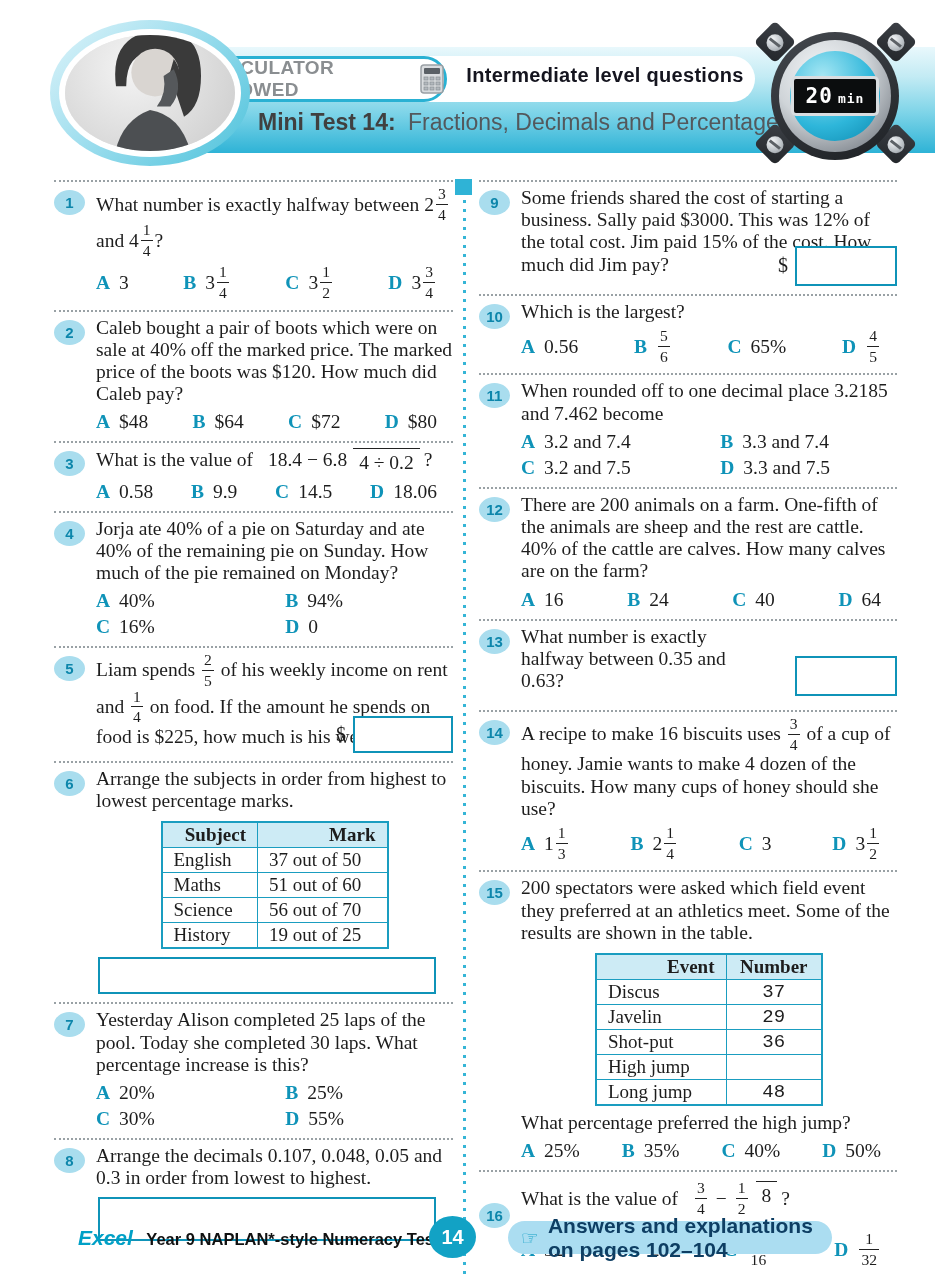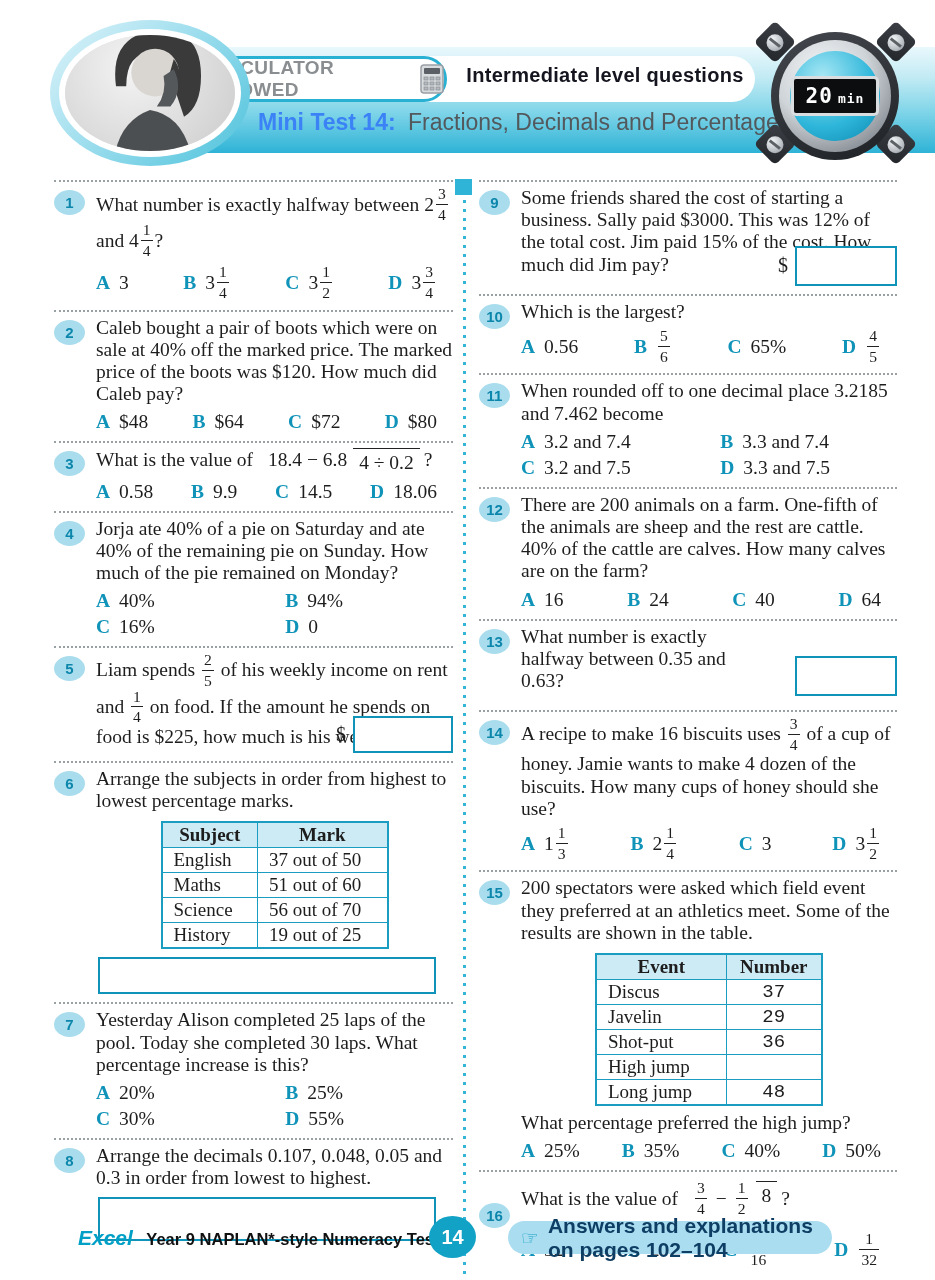--- a/index.html
+++ b/index.html
@@ -28,21 +28,21 @@
   .calc-pill .ptxt {
     font-family:"Liberation Sans",sans-serif; font-weight:bold;
     font-size:19px; color:#8a8e91; letter-spacing:0.4px;
   }
   .level-txt {
     position:absolute; left:462px; top:64px; width:286px; text-align:center;
     font-family:"Liberation Sans",sans-serif; font-weight:800; font-size:20px;
     color:#15151f; letter-spacing:0.3px;
   }
   .title-row { position:absolute; left:258px; top:109px; font-family:"Liberation Sans",sans-serif; font-size:23px; white-space:nowrap; }
-  .title-row .tlabel { font-weight:bold; color:#3b82f6; }
+  .title-row .tlabel { font-weight:bold; color:#404040; }
   .title-row .ttopic { color:#53585c; margin-left:6px; }
 
   
   .photo-wrap { position:absolute; left:50px; top:20px; width:200px; height:146px; }
   .ring1 { position:absolute; inset:0; border-radius:50%;
     background:linear-gradient(135deg,#dff4fa 0%,#9fdeee 45%,#4cc2db 100%); }
   .ring2 { position:absolute; inset:9px; border-radius:50%; background:#ffffff; }
   .photo { position:absolute; inset:15px; border-radius:50%; overflow:hidden; background:#e9e9e9; }
   .photo svg { width:100%; height:100%; display:block; }
 
@@ -104,21 +104,21 @@
   .bfr { display:inline-flex; flex-direction:row; align-items:center; vertical-align:middle; margin:0 4px; }
   .bfr .bnum { display:inline-flex; align-items:center; gap:7px; padding:0 6px 3px; }
   .bfr .bden { border-top:1.7px solid #222; padding:3px 6px 0; align-self:stretch; text-align:center; }
 
   .abox { border:2.5px solid #0f93b8; background:#fff; }
   .ansrow { display:flex; justify-content:flex-end; align-items:center; gap:7px; }
   .cur { font-size:20px; }
 
   .dtable { border-collapse:collapse; margin:9px auto 4px; font-size:19px; border:2.5px solid #1a9dc0; }
   .dtable th, .dtable td { border:1.5px solid #1a9dc0; padding:1px 11px; height:25px; }
-  .dtable th { background:#cdebf5; font-weight:bold; text-align:center; }
+  .dtable th { background:#cdebf5; font-weight:bold; text-align:right; }
   .num-cell { text-align:center;font-family:Liberation Mono, monospace; }
 
   
   .footer { position:absolute; left:0; top:1210px; width:935px; height:60px;
     font-family:"Liberation Sans",sans-serif; }
   .brand { position:absolute; left:78px; top:16px; white-space:nowrap; }
   .brand .bx { font-style:italic; font-weight:bold; font-size:21px; color:#00a0c6; }
   .brand .bs { font-weight:bold; font-size:16.5px; color:#101010; margin-left:9px; }
   .pagebadge { position:absolute; left:429px; top:6px; width:47px; height:42px;
     background:#12a2c5; border-radius:50%; display:flex; align-items:center; justify-content:center;

